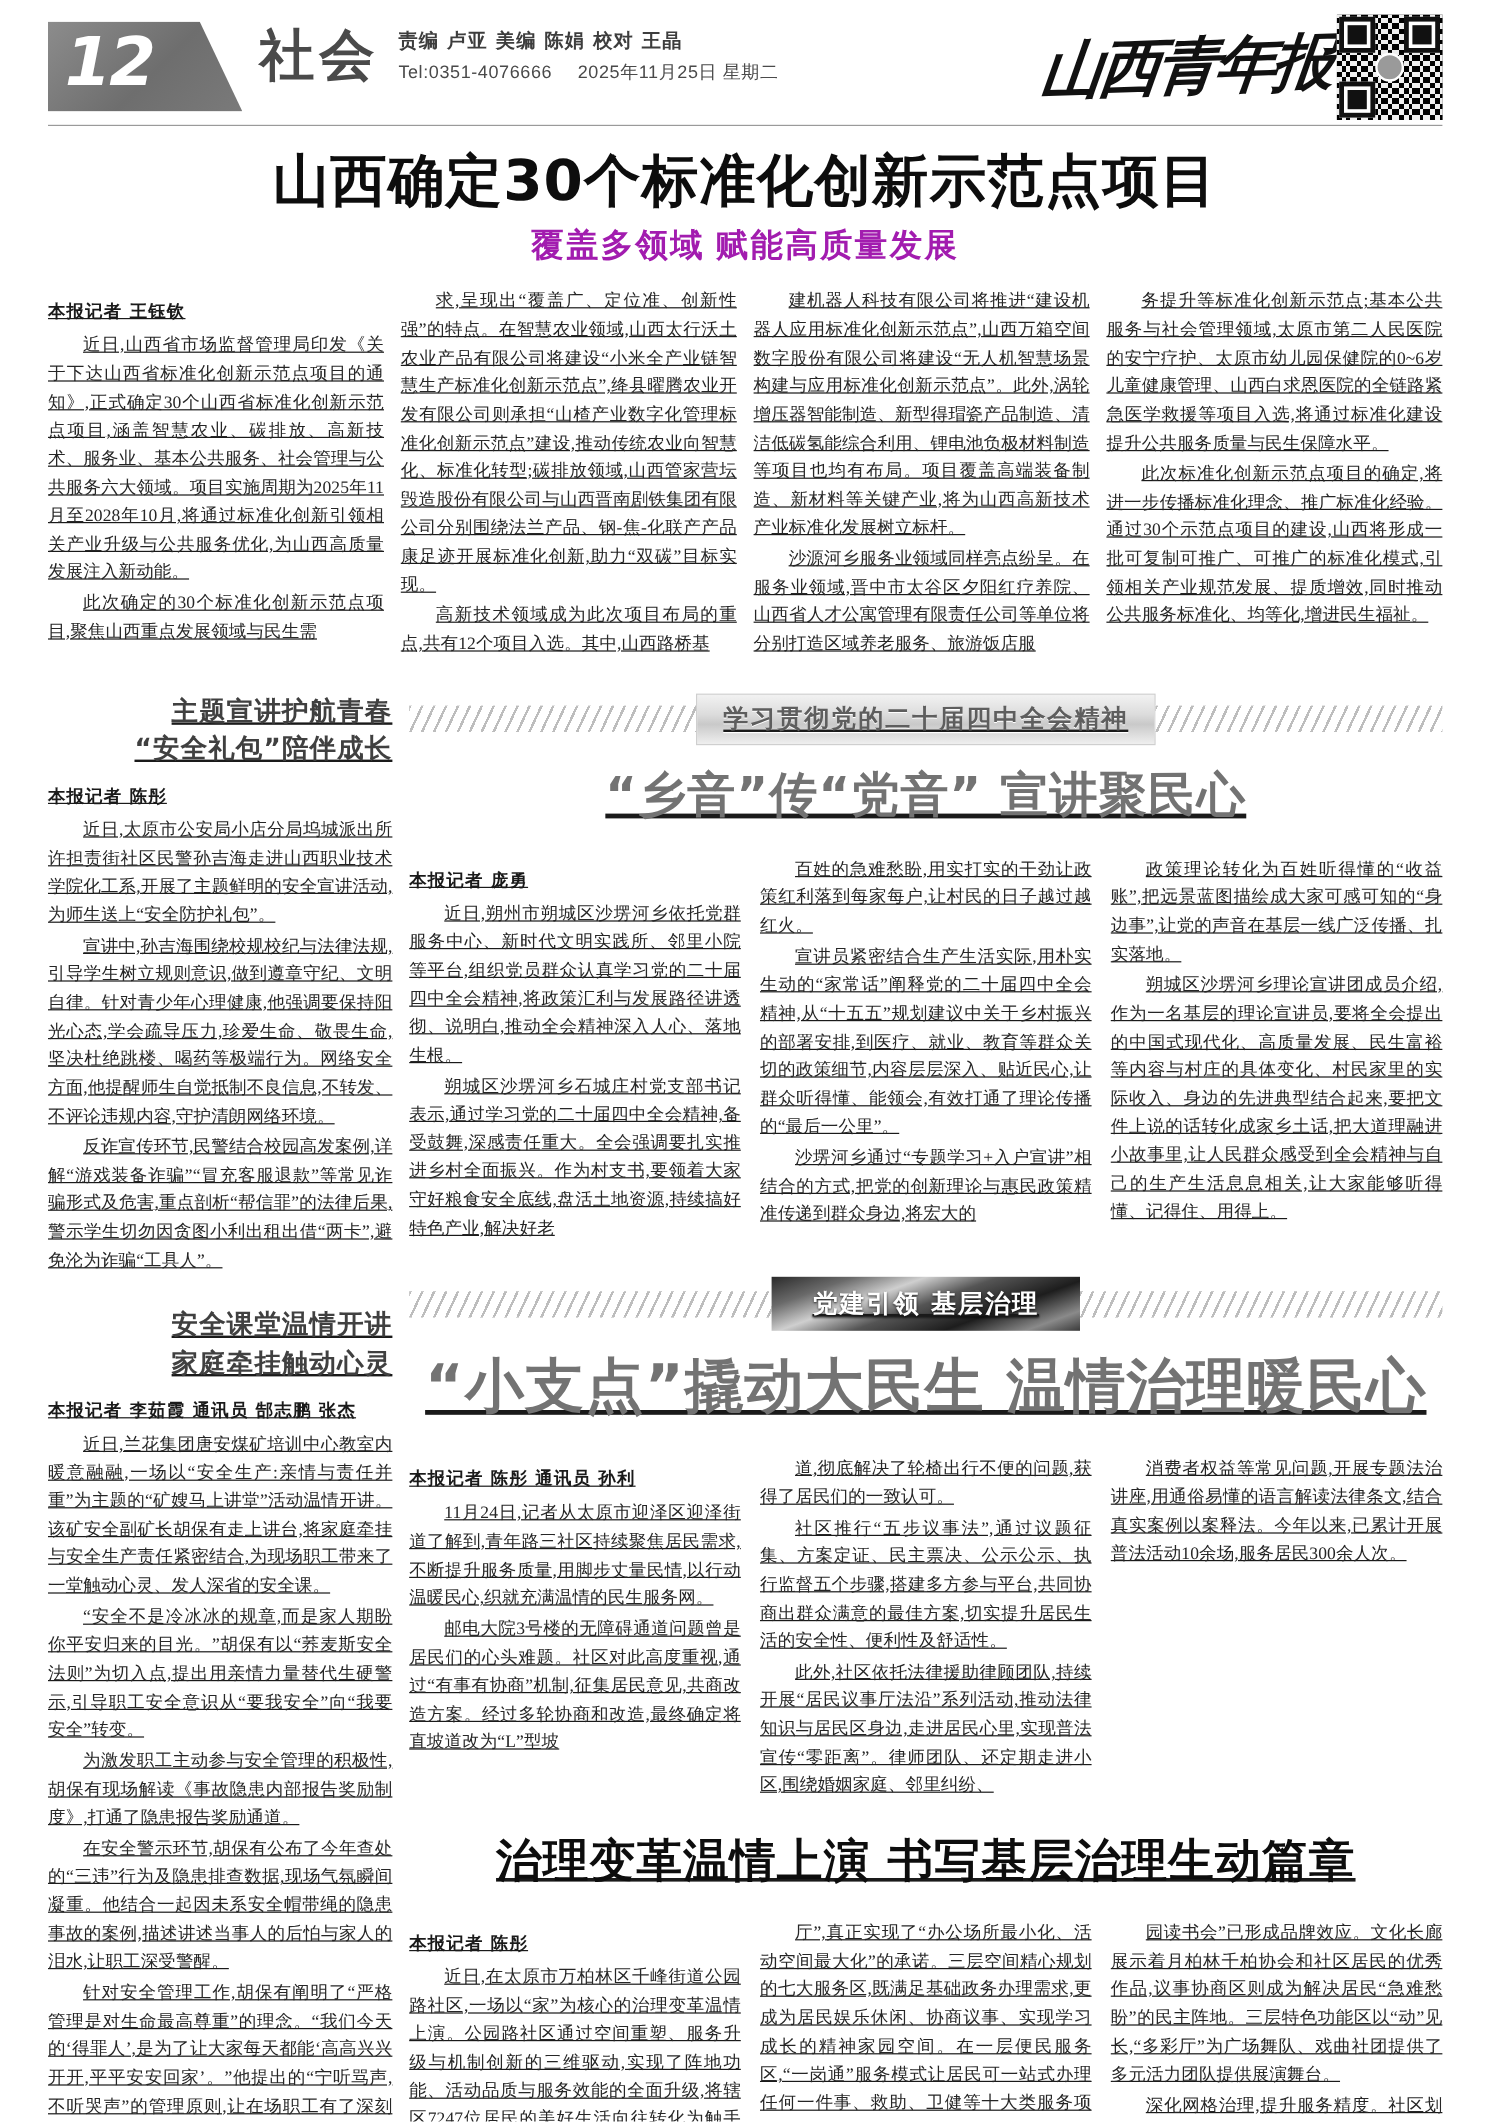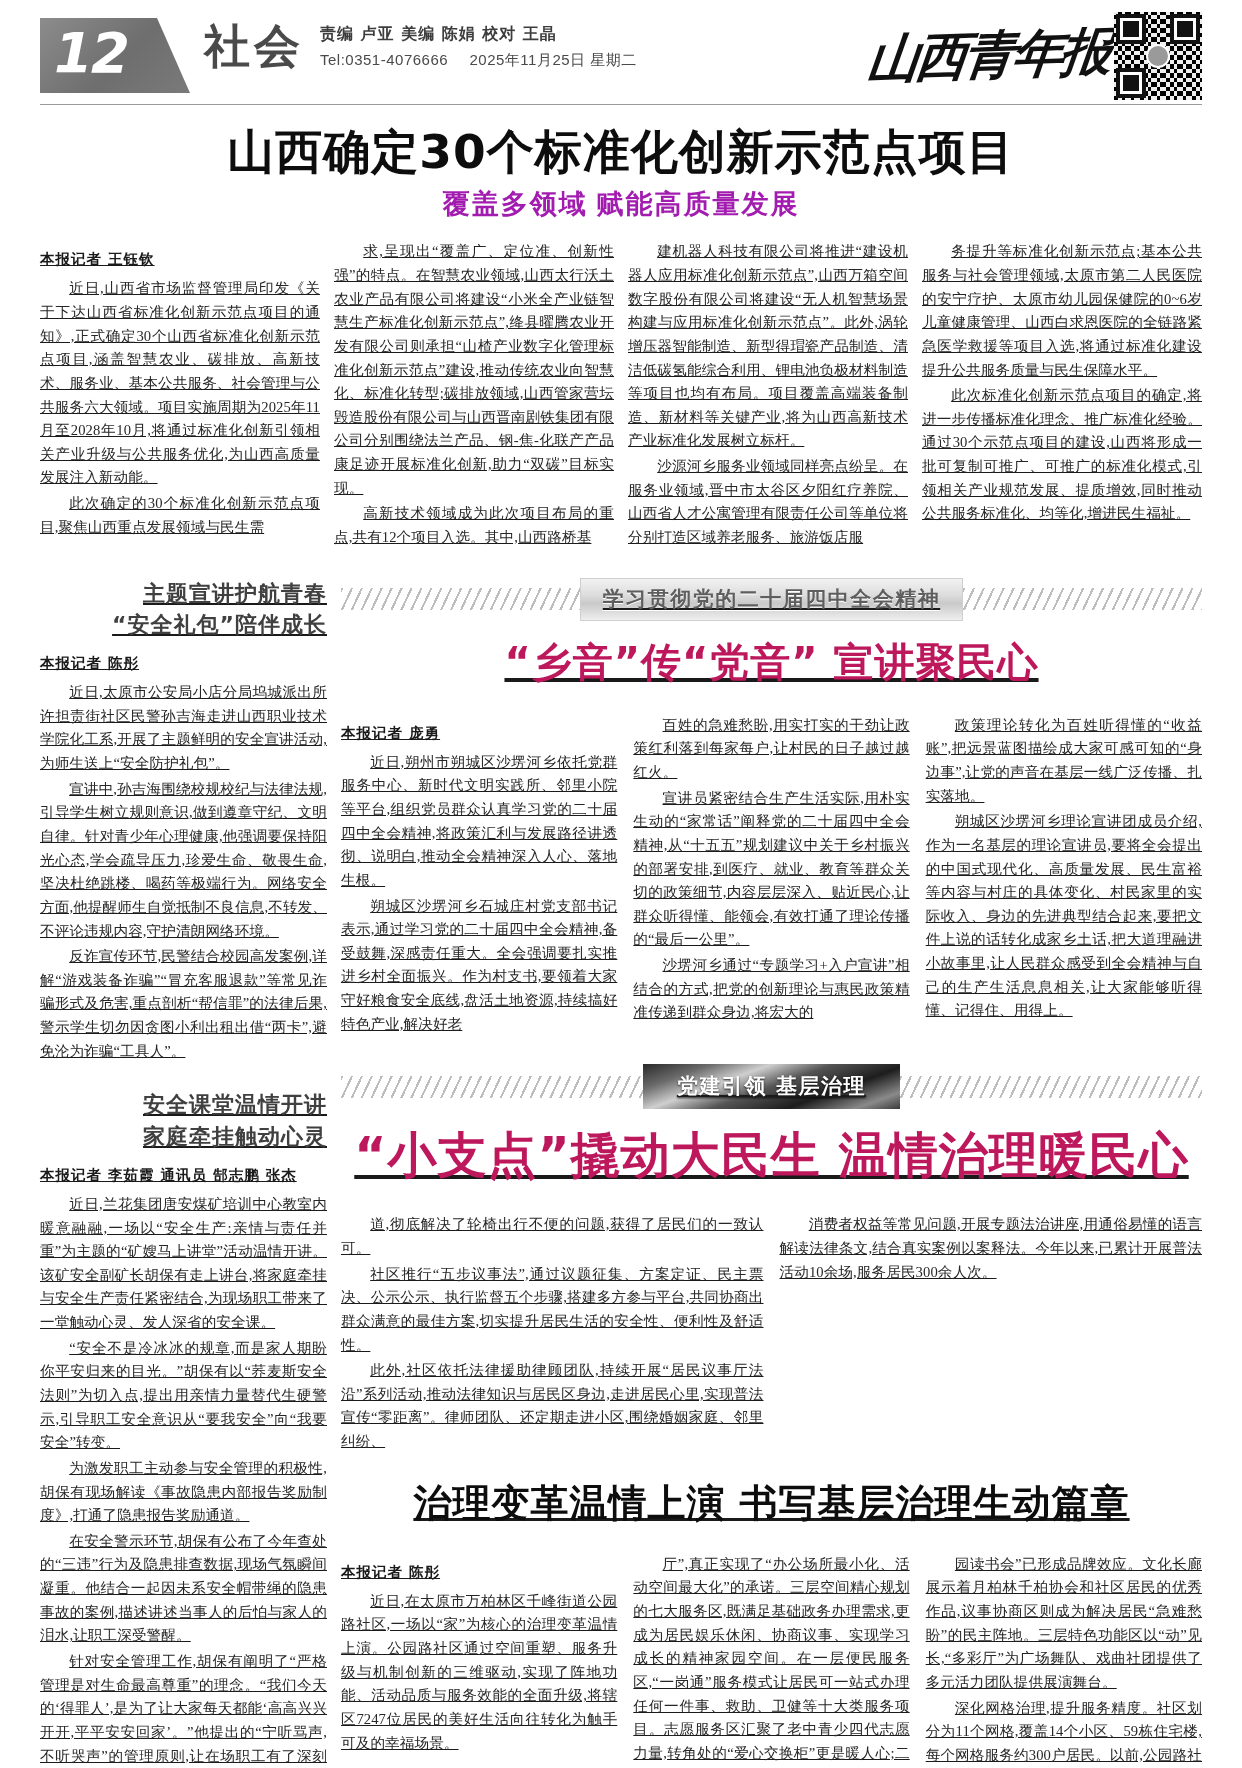--- a/index.html
+++ b/index.html
@@ -9,21 +9,21 @@
     font-family:"Liberation Serif","DejaVu Serif",serif;
     color:#1a1a1a;
     position:relative;
     overflow:hidden;
   }
   .page{width:1242px;height:1768px;position:relative;box-sizing:border-box;padding:0 40px;}
 
   
   .masthead{position:relative;height:108px;display:flex;align-items:flex-start;}
   .folio{
-    position:relative;width:150px;height:75px;margin-top:18px;flex:0 0 auto;
+    position:relative;width:150px;height:75px;margin-top:18px;flex:0 0 auto;padding-left:12px;
   }
   .folio-shape{
     position:absolute;inset:0;
     background:linear-gradient(135deg,#8c8c8c 0%,#6e6e6e 55%,#7a7a7a 100%);
     clip-path:polygon(0 0, 78% 0, 100% 100%, 0% 100%);
   }
   .folio-num{
     position:absolute;left:14px;top:2px;
     font-family:"DejaVu Sans",sans-serif;
     font-weight:bold;font-size:56px;color:#fff;letter-spacing:-2px;
@@ -147,21 +147,21 @@
     text-shadow:0 1px 2px rgba(0,0,0,.8);
     padding:8px 34px 9px 34px;
   }
 
   .mid-head{
     text-align:center;
     font-family:"DejaVu Sans",sans-serif;
     font-weight:bold;
     font-size:40px;
     letter-spacing:1px;
-    color:#be185d;
+    color:#737373;
     margin:14px 0 16px 0;
     white-space:nowrap;
   }
   .mid-head.sm{font-size:49px;}
 
   .bot-head{
     text-align:center;
     font-family:"DejaVu Sans",sans-serif;
     font-weight:bold;
     font-size:38px;
@@ -294,20 +294,25 @@
       <div class="banner-row">
         <div class="hatch"></div>
         <div class="banner-plate dark">党建引领  基层治理</div>
         <div class="hatch"></div>
       </div>
 
       <div class="mid-head sm">“小支点”撬动大民生  温情治理暖民心</div>
 
       <div class="grid3">
         <div class="col">
+          <div class="byline">本报记者  陈彤  通讯员  孙利</div>
+          <p class="body">11月24日,记者从太原市迎泽区迎泽街道了解到,青年路三社区持续聚焦居民需求,不断提升服务质量,用脚步丈量民情,以行动温暖民心,织就充满温情的民生服务网。</p>
+          <p class="body">邮电大院3号楼的无障碍通道问题曾是居民们的心头难题。社区对此高度重视,通过“有事有协商”机制,征集居民意见,共商改造方案。经过多轮协商和改造,最终确定将直坡道改为“L”型坡</p>
+        </div>
+        <div class="col">
           <p class="body">道,彻底解决了轮椅出行不便的问题,获得了居民们的一致认可。</p>
           <p class="body">社区推行“五步议事法”,通过议题征集、方案定证、民主票决、公示公示、执行监督五个步骤,搭建多方参与平台,共同协商出群众满意的最佳方案,切实提升居民生活的安全性、便利性及舒适性。</p>
           <p class="body">此外,社区依托法律援助律顾团队,持续开展“居民议事厅法沿”系列活动,推动法律知识与居民区身边,走进居民心里,实现普法宣传“零距离”。律师团队、还定期走进小区,围绕婚姻家庭、邻里纠纷、</p>
         </div>
         <div class="col">
           <p class="body">消费者权益等常见问题,开展专题法治讲座,用通俗易懂的语言解读法律条文,结合真实案例以案释法。今年以来,已累计开展普法活动10余场,服务居民300余人次。</p>
         </div>
       </div>
 
       <div class="bot-head">治理变革温情上演  书写基层治理生动篇章</div>

